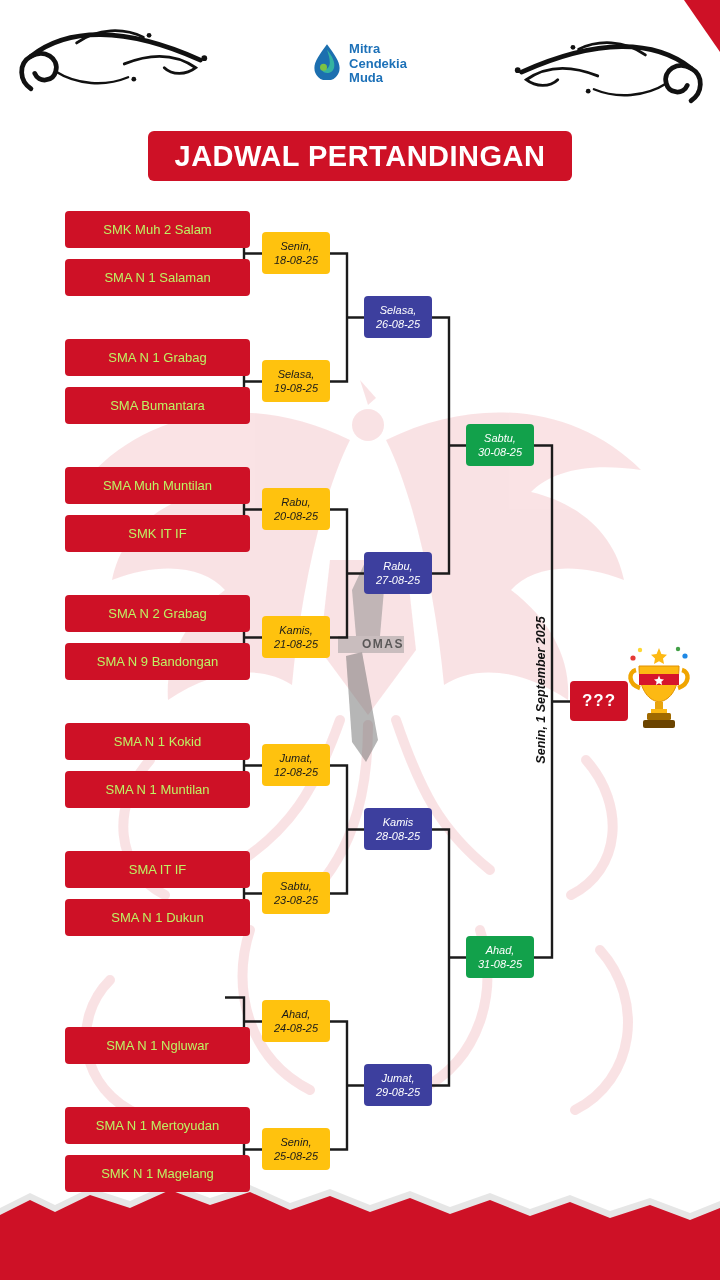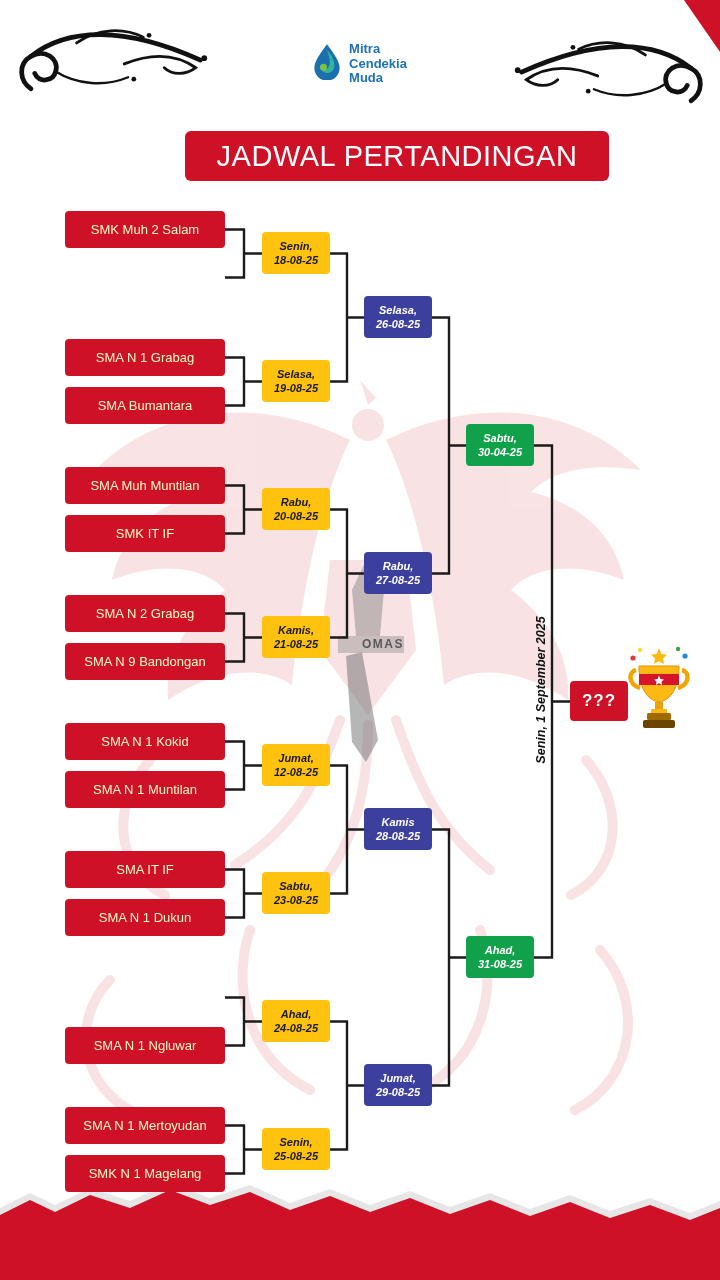--- a/index.html
+++ b/index.html
@@ -17,30 +17,30 @@
   .bg-svg{position:absolute;left:0;top:0;width:720px;height:1280px;}
   .flourish{position:absolute;width:200px;height:96px;}
   .flourish.left{left:10px;top:14px;}
   .flourish.right{right:8px;top:26px;transform:scaleX(-1);}
   .logo{position:absolute;left:0;right:0;top:42px;display:flex;justify-content:center;gap:8px;}
   .logo-text{font-size:13px;font-weight:700;color:#1D71B8;line-height:1.12;}
   .logo-text span{display:block;}
   .title-banner{
     position:absolute;left:148px;top:131px;width:424px;height:50px;background:var(--red);
     border-radius:6px;display:flex;align-items:center;justify-content:center;
-    color:#fff;font-weight:400;font-size:29px;letter-spacing:0.5px;margin-left:37px;
+    color:#fff;font-weight:700;font-size:29px;letter-spacing:0.5px;
   }
   .team-box{
-    position:absolute;left:65px;width:160px;height:37px;background:var(--red);color:#fef9c3;
+    position:absolute;left:65px;width:185px;height:37px;background:var(--red);color:#bef264;
     border-radius:4px;display:flex;align-items:center;justify-content:center;
     font-size:13px;font-weight:500;text-align:center;
   }
   .match-box{
     position:absolute;width:68px;height:42px;border-radius:4px;display:flex;flex-direction:column;
-    align-items:center;justify-content:center;font-style:italic;font-size:11px;line-height:1.3;font-weight:700;
+    align-items:center;justify-content:center;font-style:italic;font-size:11px;line-height:1.3;font-weight:400;
   }
   .r1{left:262px;background:var(--yellow);color:#1a1a1a;}
   .r2{left:364px;background:var(--blue);color:#ffffff;}
   .sf{left:466px;background:var(--green);color:#ffffff;}
   .champion-box{
     position:absolute;left:570px;top:681px;width:58px;height:40px;background:var(--red);color:#fff;
     border-radius:4px;display:flex;align-items:center;justify-content:center;
     font-weight:700;font-size:17px;letter-spacing:1px;
   }
   .final-label{
@@ -152,20 +152,21 @@
     <div class="logo-text">
       <span>Mitra</span>
       <span>Cendekia</span>
       <span>Muda</span>
     </div>
   </div>
 
   <div class="title-banner">JADWAL PERTANDINGAN</div>
 
   <div class="team-box" style="top:211px">SMK Muh 2 Salam</div>
+  <div class="team-box" style="top:259px">SMA N 1 Salaman</div>
   <div class="team-box" style="top:339px">SMA N 1 Grabag</div>
   <div class="team-box" style="top:467px">SMA Muh Muntilan</div>
   <div class="team-box" style="top:387px">SMA Bumantara</div>
   <div class="team-box" style="top:515px">SMK IT IF</div>
   <div class="team-box" style="top:595px">SMA N 2 Grabag</div>
   <div class="team-box" style="top:643px">SMA N 9 Bandongan</div>
   <div class="team-box" style="top:723px">SMA N 1 Kokid</div>
   <div class="team-box" style="top:771px">SMA N 1 Muntilan</div>
   <div class="team-box" style="top:851px">SMA IT IF</div>
   <div class="team-box" style="top:899px">SMA N 1 Dukun</div>
@@ -218,21 +219,21 @@
     <span>Kamis</span>
     <span>28-08-25</span>
   </div>
   <div class="match-box r2" style="top:1064px">
     <span>Jumat,</span>
     <span>29-08-25</span>
   </div>
 
   <div class="match-box sf" style="top:424px">
     <span>Sabtu,</span>
-    <span>30-04-25</span>
+    <span>30-08-25</span>
   </div>
   <div class="match-box sf" style="top:936px">
     <span>Ahad,</span>
     <span>31-08-25</span>
   </div>
 
   <div class="final-label">Senin, 1 September 2025</div>
   <div class="champion-box">???</div>
 
   <svg class="trophy" viewBox="0 0 66 86" xmlns="http://www.w3.org/2000/svg">

